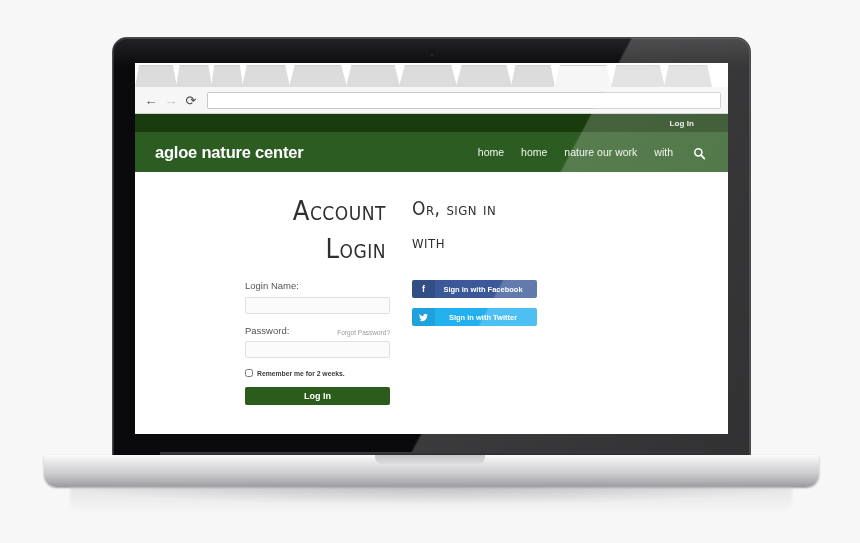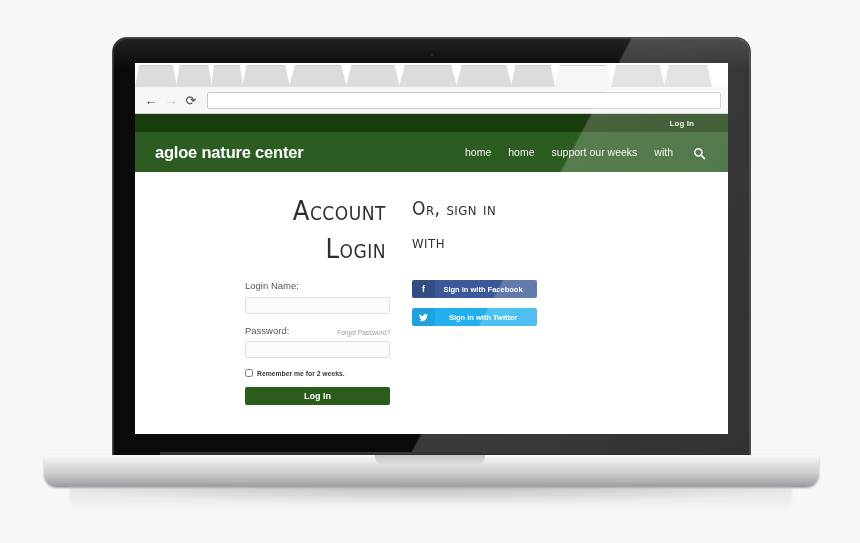--- a/index.html
+++ b/index.html
@@ -217,21 +217,21 @@
 
       <div class="utilbar">
         <a href="#">Log In</a>
       </div>
 
       <div class="sitehead">
         <div class="brand">agloe nature center</div>
         <div class="nav">
           <a href="#">home</a>
           <a href="#">home</a>
-          <a href="#">support our weeks</a>
+          <a href="#">nature our work</a>
           <a href="#">with</a>
           <span class="searchicon">
             <svg width="13" height="13" viewBox="0 0 16 16">
               <circle cx="6.6" cy="6.6" r="4.4" fill="none" stroke="#ffffff" stroke-width="1.9"></circle>
               <line x1="10" y1="10" x2="14" y2="14.2" stroke="#ffffff" stroke-width="2.1" stroke-linecap="round"></line>
             </svg>
           </span>
         </div>
       </div>
 

